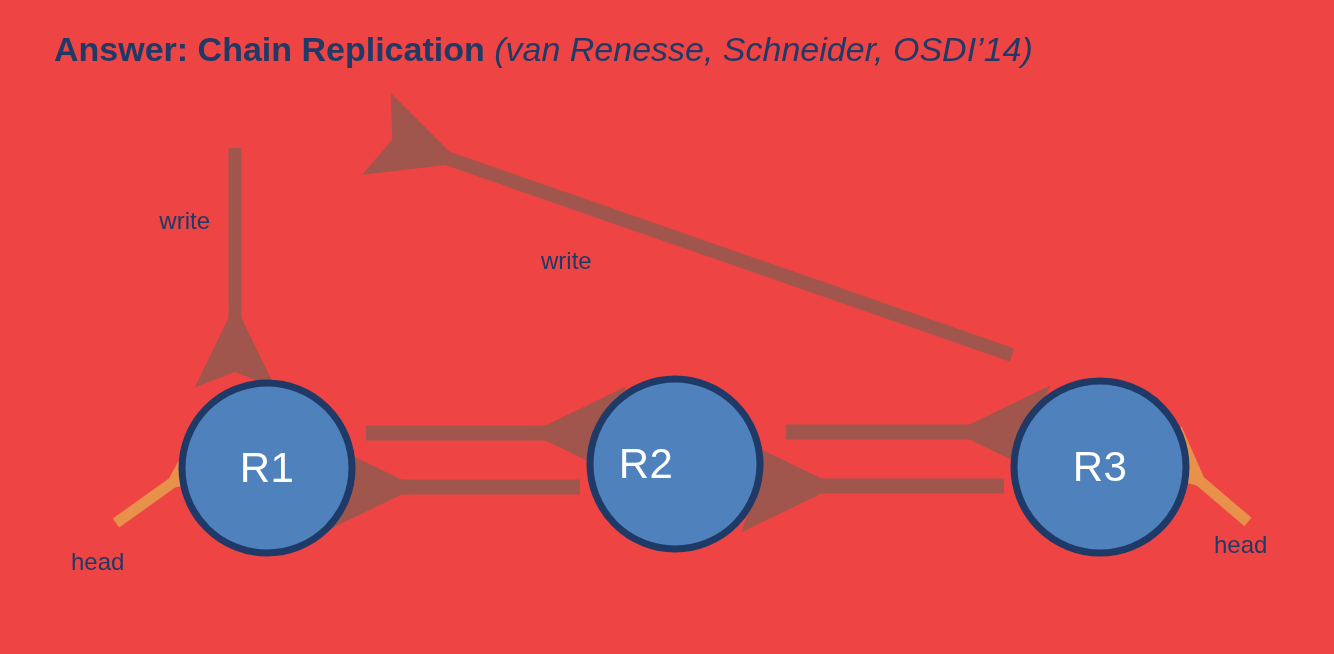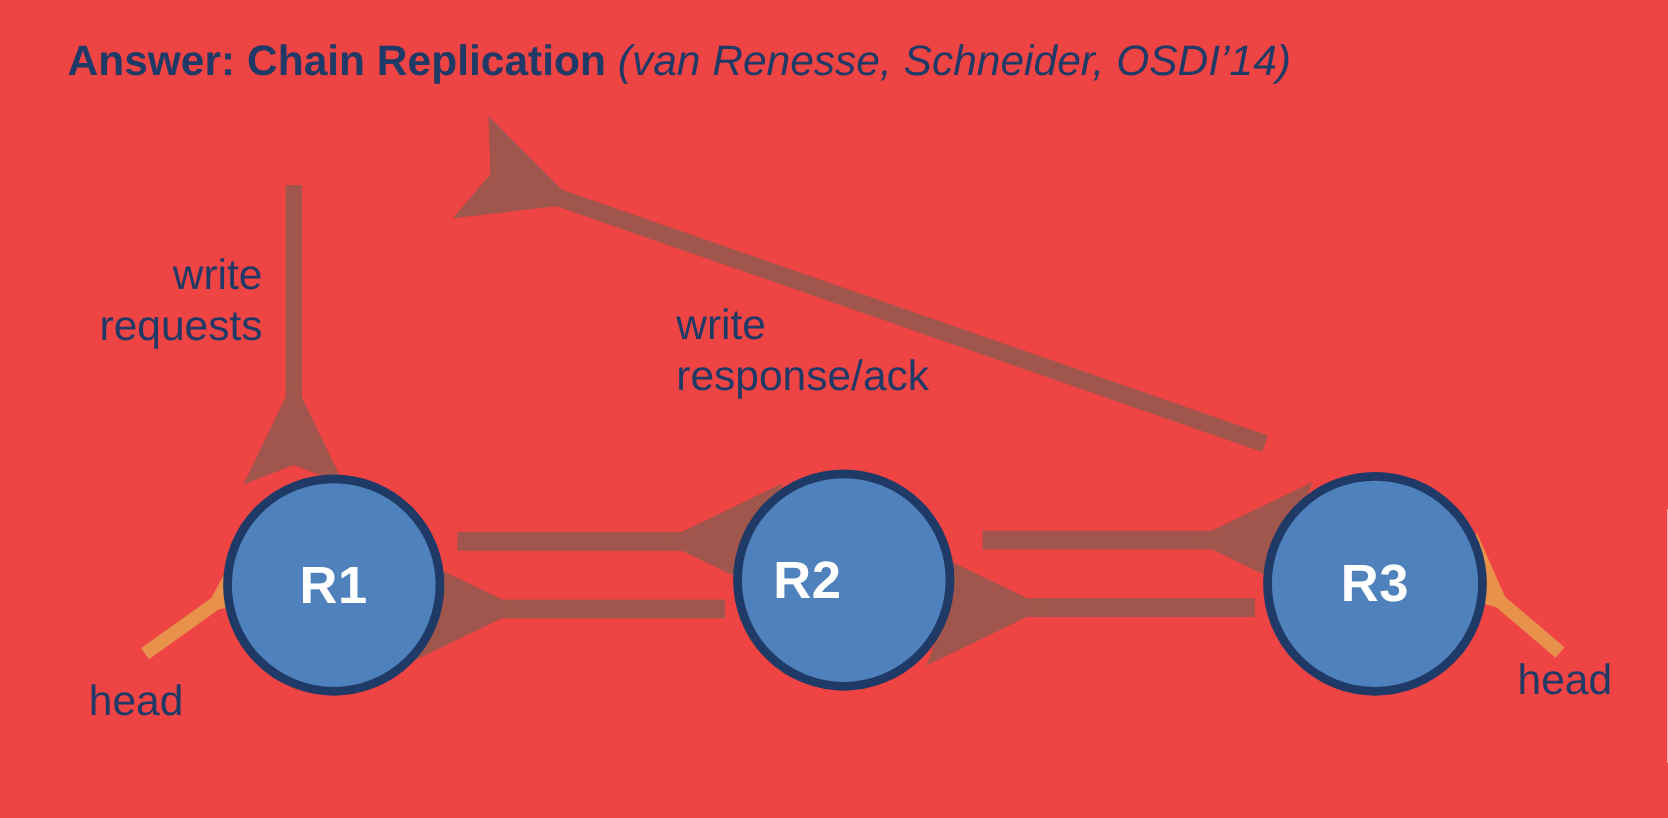--- a/index.html
+++ b/index.html
@@ -36,21 +36,21 @@
   .slide-title .t-main {
     font-weight: bold;
   }
   .slide-title .t-cite {
     font-style: italic;
     font-weight: normal;
   }
   .label {
     position: absolute;
     color: #1F3A66;
-    font-size: 34px;
+    font-size: 24px;
     line-height: 41px;
     white-space: nowrap;
   }
   .label-write-requests {
     right: 1124px;      
     top: 200px;
     text-align: right;
   }
   .label-write-response {
     left: 541px;
@@ -62,21 +62,21 @@
     top: 541px;
   }
   .label-tail {
     left: 1214px;
     top: 524px;
   }
   .node-text {
     position: absolute;
     color: #FFFFFF;
     font-size: 42px;
-    font-weight: bold;
+    font-weight: normal;
     letter-spacing: 0.5px;
     transform: translate(-50%, -50%);
     white-space: nowrap;
     pointer-events: none;
     text-align: right;
   }
 </style>
 </head>
 <body>
 
@@ -113,26 +113,24 @@
     <circle cx="1100" cy="467" r="86" fill="#4F81BD" stroke="#1F3A66" stroke-width="7"></circle>
   </svg>
 
   <div class="slide-title">
     <span class="t-main">Answer: Chain Replication</span>
     <span class="t-cite">(van Renesse, Schneider, OSDI’14)</span>
   </div>
 
   <div class="label label-write-requests">
     <div>write</div>
-    <div>requests</div>
   </div>
 
   <div class="label label-write-response">
     <div>write</div>
-    <div>response/ack</div>
   </div>
 
   <div class="label label-head">head</div>
   <div class="label label-tail">head</div>
 
   <div class="node-text" style="left:267px; top:468px;">R1</div>
   <div class="node-text" style="left:646px; top:464px;">R2</div>
   <div class="node-text" style="left:1100px; top:467px;">R3</div>
 
 </div>

